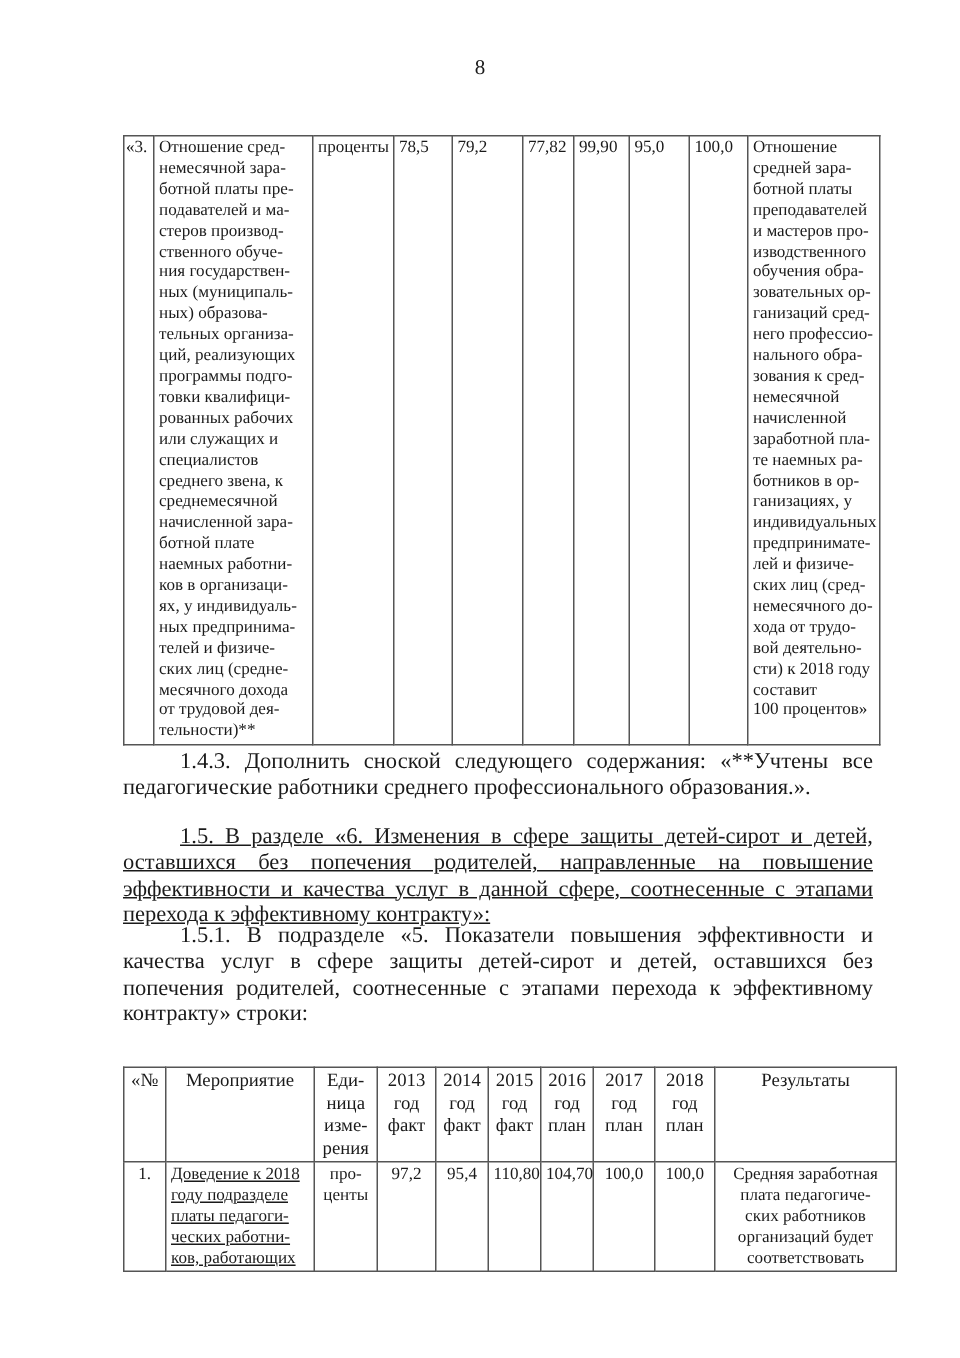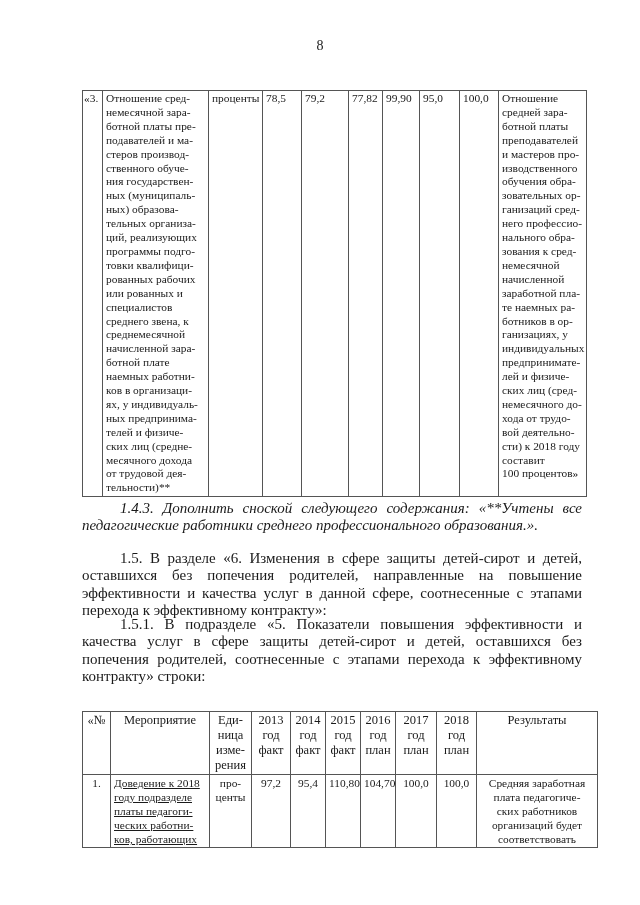--- a/index.html
+++ b/index.html
@@ -11,22 +11,22 @@
   .t1 { left: 82px; top: 90px; width: 505px; }
   .t1 td.just { text-align: justify; text-align-last: left; hyphens: manual; }
   .t1 td.num { text-align: left; }
   .t2 { left: 82px; top: 711px; width: 515px; }
   .t2 td { font-size: 11.4px; line-height: 14px; text-align: center; }
   .t2 td.c { text-align: center; }
   .t2 td.just { text-align: justify; text-decoration: underline; }
   .t2 tr.hdr td { font-size: 12.5px; line-height: 15px; }
   .para { position: absolute; left: 82px; width: 500px; font-size: 15px; line-height: 17.3px; text-align: justify; }
   .para .ind { display: inline-block; width: 38px; }
-  .p1 { top: 500px; font-style: italic; }
-  .p2 { top: 550px; }
+  .p1 { top: 500px; }
+  .p2 { top: 550px; text-decoration: underline; }
   .p3 { top: 616px; }
 </style>
 </head>
 <body>
 
 <div class="page-num">8</div>
 
 <table class="t1">
   <colgroup>
     <col style="width:20px">
@@ -51,21 +51,21 @@
           <div>стеров производ-</div>
           <div>ственного обуче-</div>
           <div>ния государствен-</div>
           <div>ных (муниципаль-</div>
           <div>ных) образова-</div>
           <div>тельных организа-</div>
           <div>ций, реализующих</div>
           <div>программы подго-</div>
           <div>товки квалифици-</div>
           <div>рованных рабочих</div>
-          <div>или рованных и</div>
+          <div>или служащих и</div>
           <div>специалистов</div>
           <div>среднего звена, к</div>
           <div>среднемесячной</div>
           <div>начисленной зара-</div>
           <div>ботной плате</div>
           <div>наемных работни-</div>
           <div>ков в организаци-</div>
           <div>ях, у индивидуаль-</div>
           <div>ных предпринима-</div>
           <div>телей и физиче-</div>

